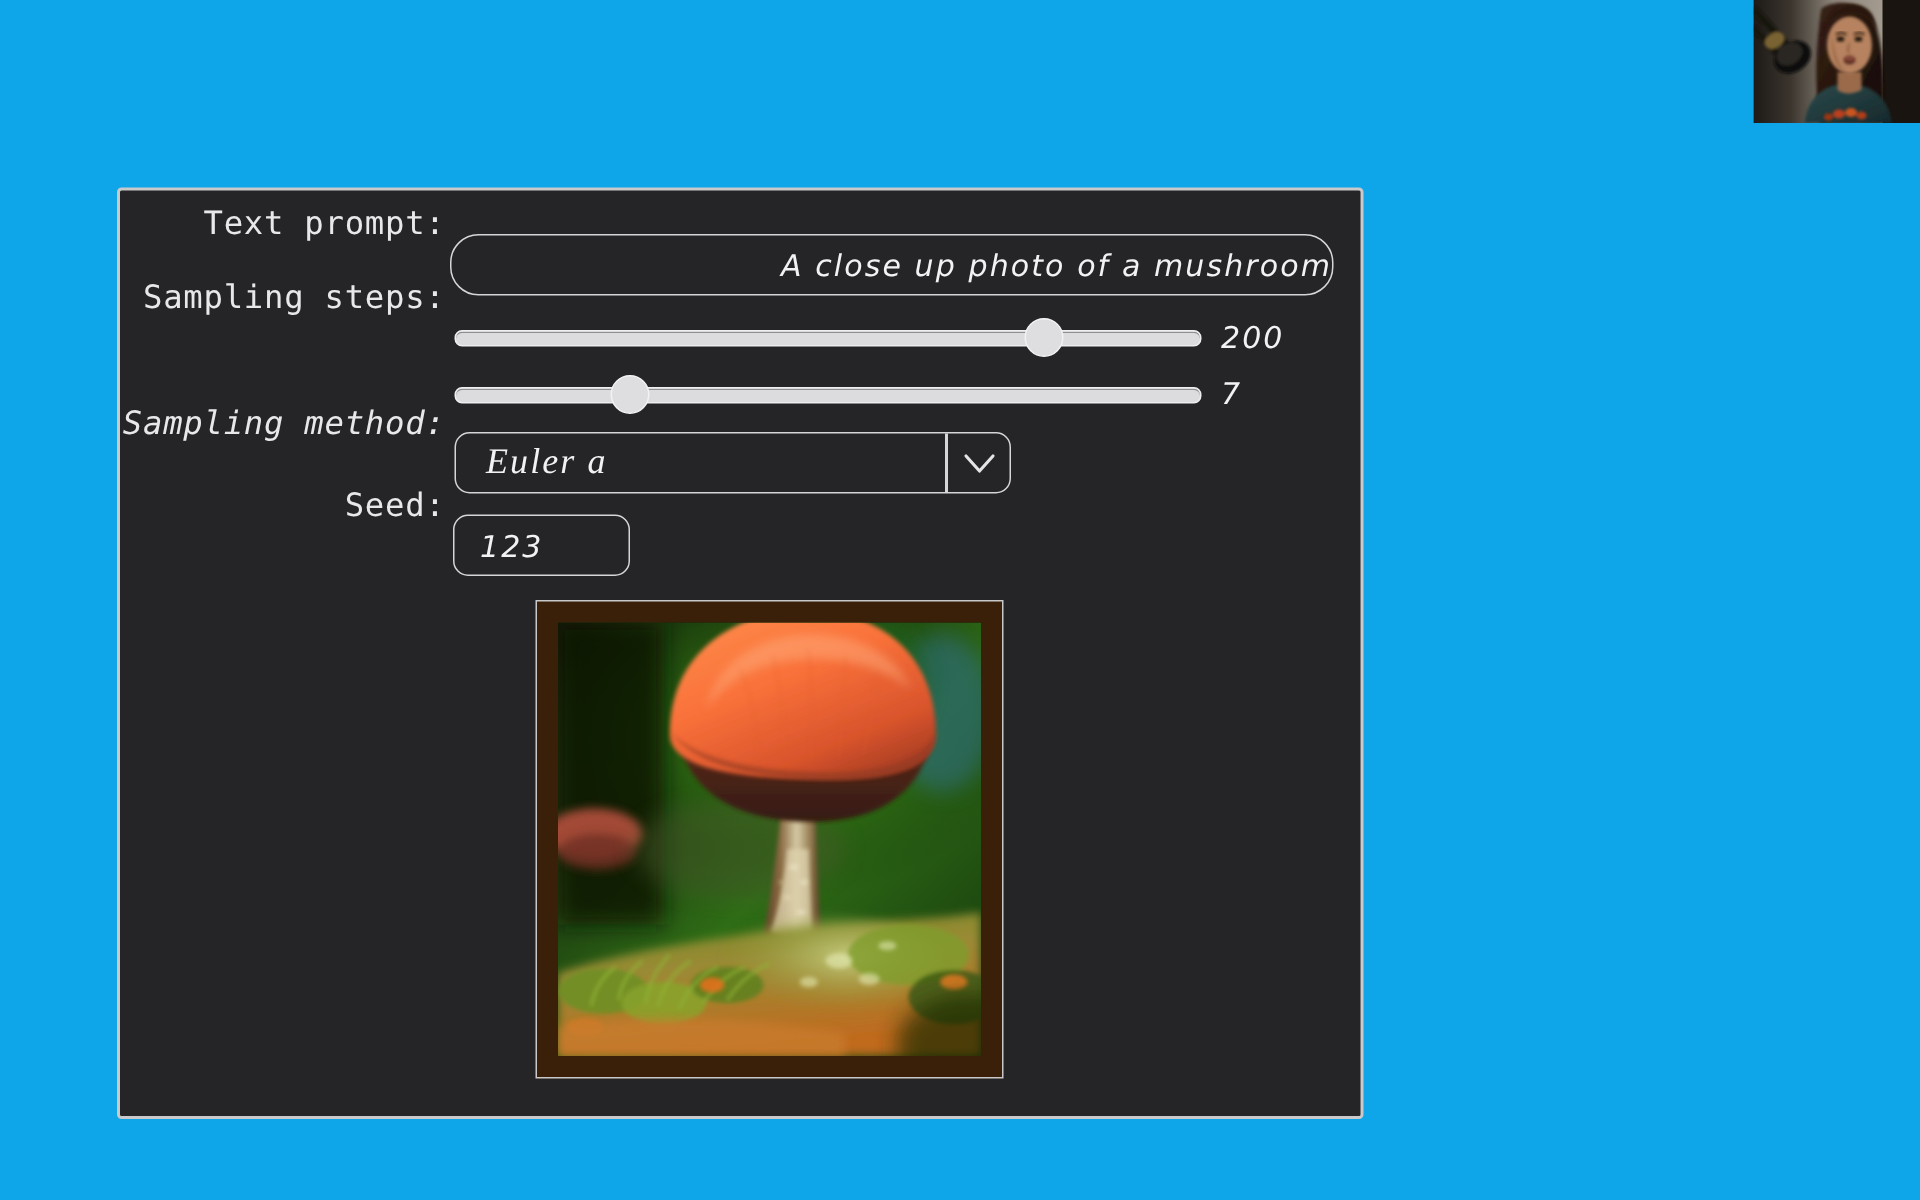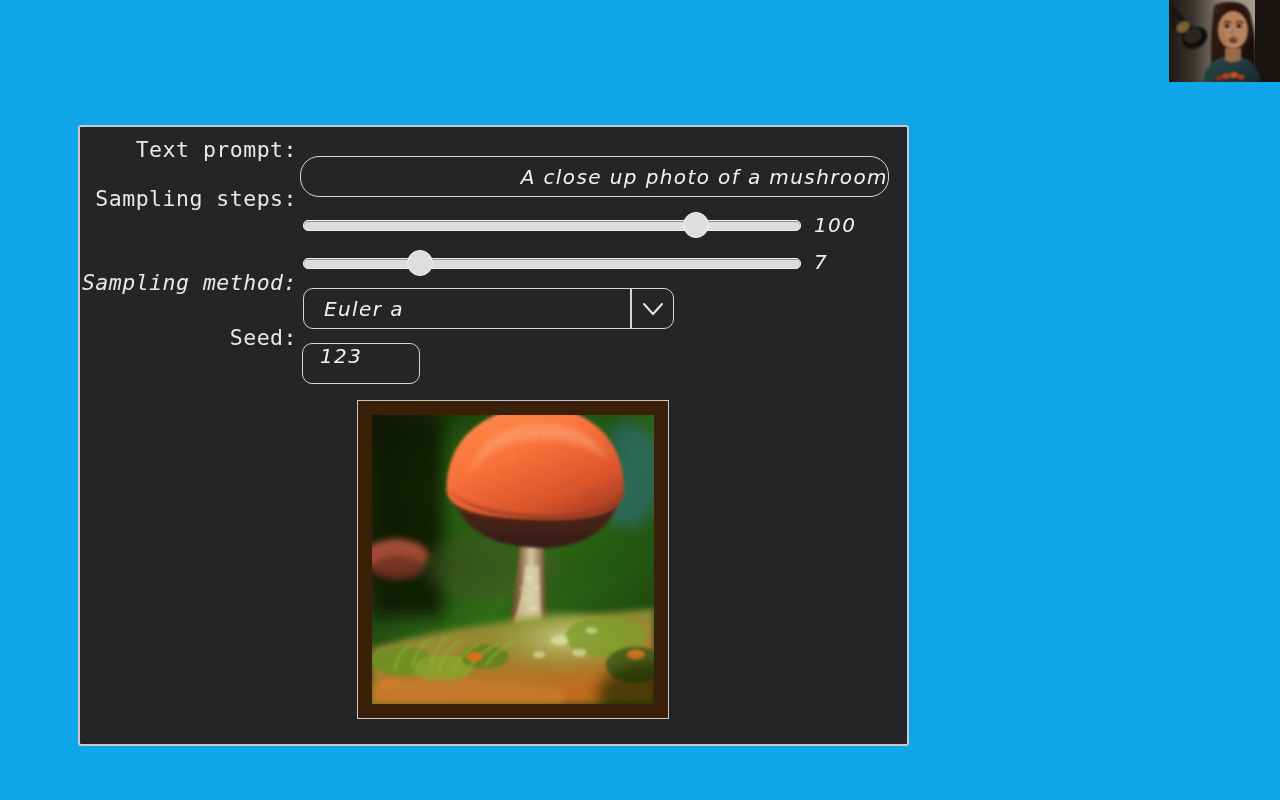--- a/index.html
+++ b/index.html
@@ -85,39 +85,39 @@
 
   
   .select-box {
     position:absolute;
     left:301px; top:286px;
     width:371px; height:41px;
     border:1.6px solid #d6d6d9;
     border-radius:10px;
     display:flex; align-items:center;
   }
-  .select-box .hand { font-size:20px; padding-left:20px; flex:1; }
+  .select-box .hand { font-size:24px; padding-left:20px; flex:1;font-family:Liberation Serif, serif; }
   .select-div {
     width:1.6px; height:100%;
     background:#d6d6d9;
   }
   .caret {
     width:41px; height:100%;
     display:flex; align-items:center; justify-content:center;
   }
   .caret svg { display:block; }
 
   
   .seed-box {
     position:absolute;
     left:300px; top:341px;
     width:118px; height:41px;
     border:1.6px solid #d6d6d9;
     border-radius:10px;
-    display:flex; 
+    display:flex; align-items:center;
   }
   .seed-box .hand { font-size:20px; padding-left:17px; }
 
   
   .img-frame {
     position:absolute;
     left:355px; top:398px;
     width:312px; height:319px;
     border:1.8px solid #c9c9cc;
     background:#3a2008;
@@ -160,21 +160,21 @@
     <div class="lbl" style="top:200px; width:217px; left:0;padding-left:32px;">Seed:</div>
 
     <div class="prompt-box" style="left:220px; top:29px;justify-content:flex-end;">
       <span class="hand" title="A close up photo of a mushroom">A close up photo of a mushroom</span>
     </div>
 
     <div class="slider-wrap" style="left:223px; top:83px; width:498px;">
       <div class="track" style="width:498px;"></div>
       <div class="knob" style="left:393px;"></div>
     </div>
-    <div class="val hand" style="left:734px; top:86px;">100</div>
+    <div class="val hand" style="left:734px; top:86px;">200</div>
 
     <div class="slider-wrap" style="left:223px; top:121px; width:498px;">
       <div class="track" style="width:498px;"></div>
       <div class="knob" style="left:117px;"></div>
     </div>
     <div class="val hand" style="left:734px; top:123px;">7</div>
 
     <div class="select-box" style="left:223px; top:161px;">
       <span class="hand">Euler a</span>
       <div class="select-div"></div>

